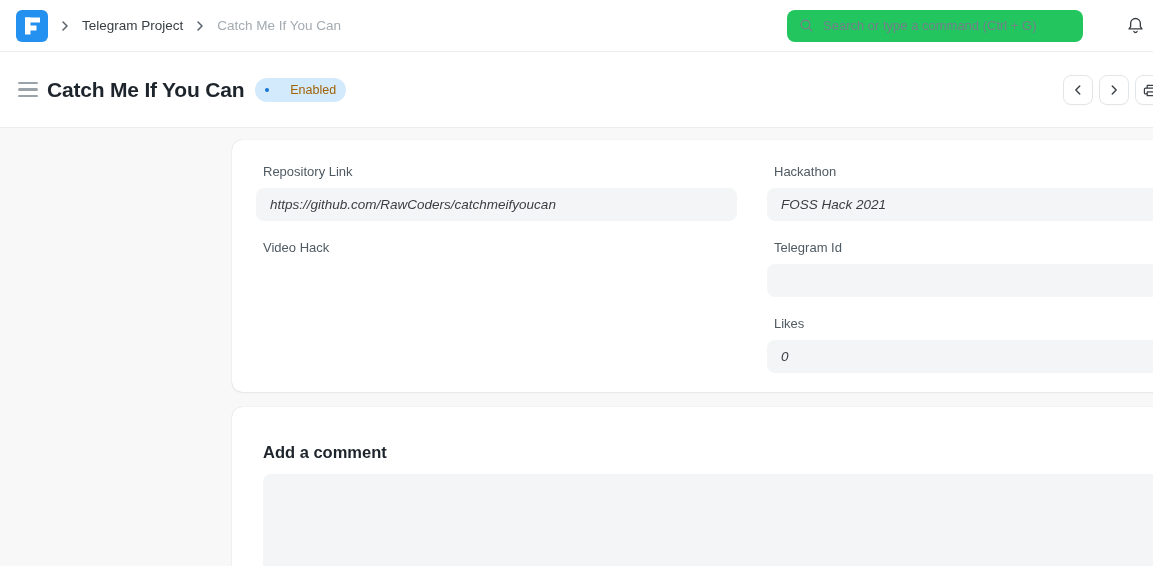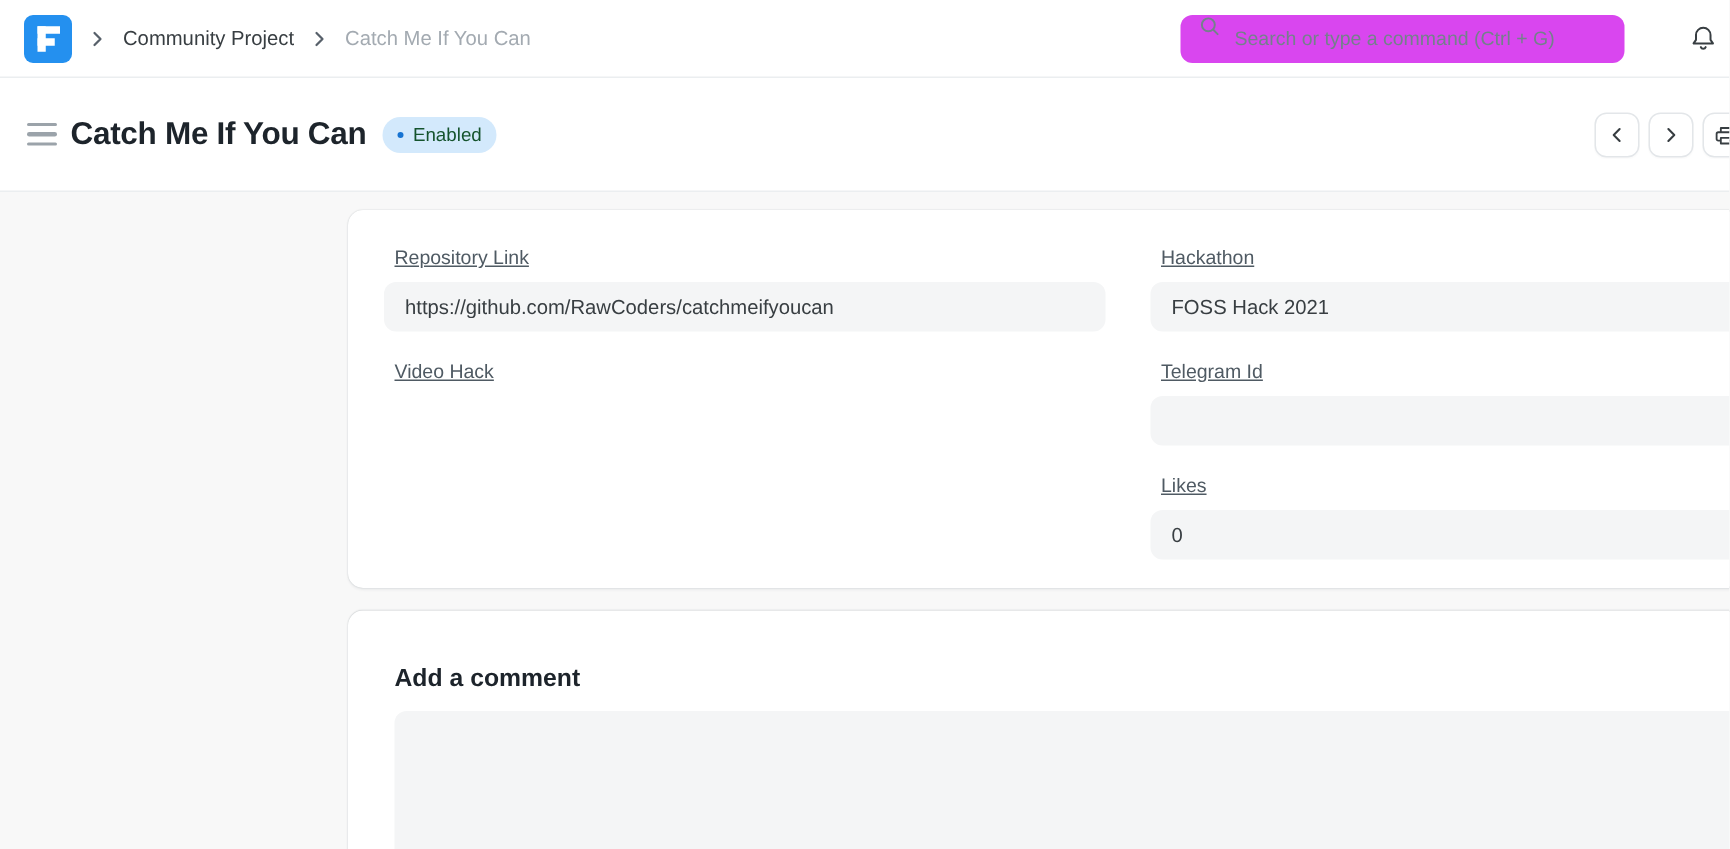--- a/index.html
+++ b/index.html
@@ -25,22 +25,22 @@
     width:32px; height:32px; border-radius:6px; background:#2490ef;
     display:flex; align-items:center; justify-content:center; cursor:pointer;
     flex:0 0 auto;
   }
   .crumb-sep { display:block; }
   .crumb { font-size:13.5px; color:#383e42; text-decoration:none; cursor:pointer; }
   .crumb.current { color:#a3aab1; cursor:default; }
 
   .nav-right { display:flex; align-items:center; gap:36px; padding-right:0; }
   .searchbar {
-    width:296px; height:32px; border-radius:8px; background:#d946ef;
-    display:flex; padding:0 12px; gap:9px; cursor:text;
+    width:296px; height:32px; border-radius:8px; background:#22c55e;
+    display:flex; align-items:center; padding:0 12px; gap:9px; cursor:text;
   }
   .searchbar input {
     border:none; outline:none; background:transparent; flex:1;
     font-size:13px; color:#383e42; font-family:inherit; padding:0;
   }
   .searchbar input::placeholder { color:#74808b; opacity:1; }
   .bell-btn {
     width:32px; height:32px; display:flex; align-items:center; justify-content:center;
     cursor:pointer; flex:0 0 auto;
   }
@@ -52,22 +52,22 @@
     display:flex; align-items:center; padding:0 16px;
   }
   .menu-btn { margin-left:2px; cursor:pointer; display:flex; flex-direction:column; gap:4px; width:20px; }
   .menu-btn i { display:block; height:2.5px; border-radius:2px; background:#9ba3aa; }
   .page-title {
     margin:0 0 0 9px; font-size:21px; font-weight:700; color:#1d242b;
     letter-spacing:-0.2px; white-space:nowrap;
   }
   .badge {
     margin-left:11px; height:24px; padding:0 10px; border-radius:12px;
-    background:#d3e9fc; color:#14532d; font-size:12.5px;
-    display:inline-flex; align-items:center; gap:6px; white-space:nowrap;
+    background:#d3e9fc; color:#a16207; font-size:12.5px;
+    display:inline-flex; align-items:center; gap:21px; white-space:nowrap;
   }
   .badge .dot { width:4px; height:4px; border-radius:50%; background:#1673d2; }
   .head-actions { position:absolute; left:1063px; top:23px; display:flex; gap:6px; }
   .icon-btn {
     width:30px; height:30px; border-radius:8px; border:1px solid #e3e6e9;
     background:#fff; display:flex; align-items:center; justify-content:center;
     cursor:pointer; padding:0; box-shadow:0 1px 1px rgba(0,0,0,0.02);
   }
 
   
@@ -77,26 +77,25 @@
   }
   .form-card {
     left:232px; top:140px; width:1040px; height:252px;
     padding:24px; display:flex; gap:30px;
   }
   .form-col { flex:1 1 0; min-width:0; }
   .field { margin-bottom:19px; }
   .field label {
     display:block; font-size:13px; color:#4f5a63; margin:0 0 9px 7px;
     white-space:nowrap;
-    text-decoration:underline;
   }
   .control {
     display:block; width:100%; height:33px; background:#f4f5f6;
     border:none; outline:none; border-radius:8px; padding:0 14px;
-    font-size:13.5px; color:#383e42; font-family:inherit;
+    font-size:13.5px; color:#383e42; font-family:inherit;font-style:italic;
   }
 
   .comment-card {
     left:232px; top:407px; width:1040px; height:290px;
     padding:36px 31px 24px 31px;
   }
   .comment-heading { margin:0 0 12px 0; font-size:16.5px; font-weight:700; color:#1d242b; }
   .comment-box {
     width:978px; height:170px; background:#f4f5f6; border-radius:8px; cursor:text;
   }
@@ -111,21 +110,21 @@
       <div class="logo-btn">
         <svg width="32" height="32" viewBox="0 0 32 32">
           <rect x="9" y="7.5" width="15" height="5" fill="#fff"></rect>
           <rect x="9" y="7.5" width="5.5" height="17" fill="#fff"></rect>
           <rect x="9" y="15.5" width="11.5" height="5" fill="#fff"></rect>
         </svg>
       </div>
       <svg class="crumb-sep" width="16" height="16" viewBox="0 0 16 16">
         <path d="M6 4l4 4-4 4" fill="none" stroke="#57606a" stroke-width="1.5" stroke-linecap="round" stroke-linejoin="round"></path>
       </svg>
-      <a class="crumb">Community Project</a>
+      <a class="crumb">Telegram Project</a>
       <svg class="crumb-sep" width="16" height="16" viewBox="0 0 16 16">
         <path d="M6 4l4 4-4 4" fill="none" stroke="#57606a" stroke-width="1.5" stroke-linecap="round" stroke-linejoin="round"></path>
       </svg>
       <span class="crumb current">Catch Me If You Can</span>
     </div>
 
     <div class="nav-right">
       <div class="searchbar">
         <svg width="15" height="15" viewBox="0 0 16 16">
           <circle cx="7" cy="7" r="4.6" fill="none" stroke="#74808b" stroke-width="1.4"></circle>

